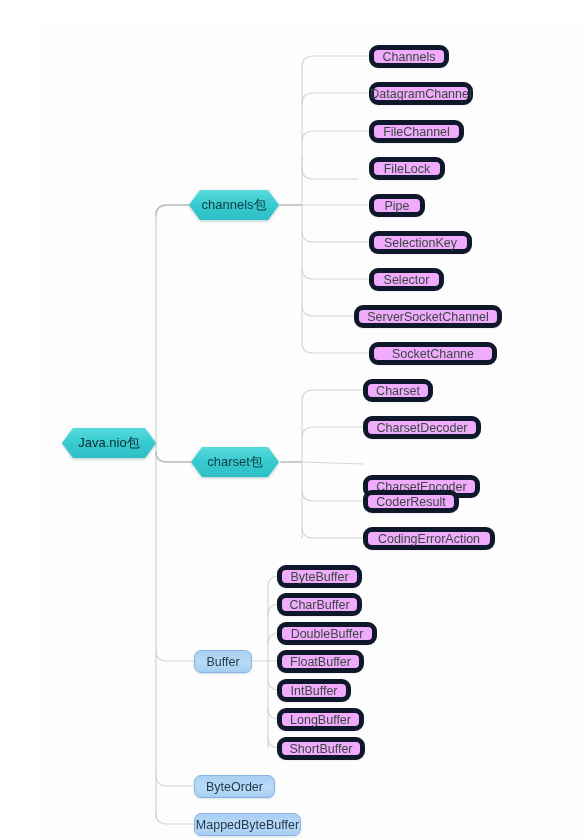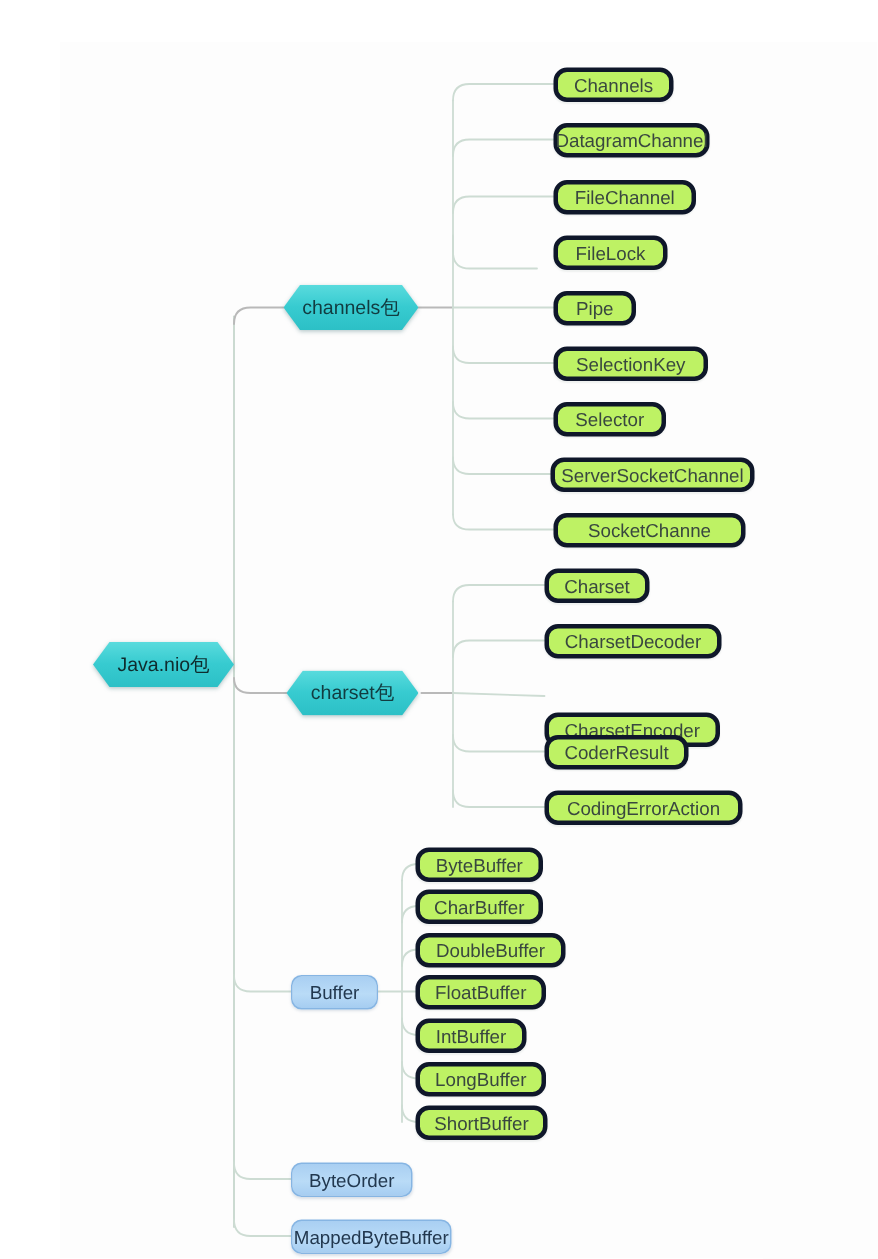--- a/index.html
+++ b/index.html
@@ -36,22 +36,22 @@
   .node {
     position: absolute;
     box-sizing: border-box;
     display: flex;
     align-items: center;
     justify-content: center;
     white-space: nowrap;
   }
   
   .leaf {
-    background: #bef264;
-    border: 3px solid #0f172a;
+    background: #f0abfc;
+    border: 5px solid #0f172a;
     border-radius: 9px;
     color: #39473f;
     font-size: 12.5px;
     height: 23px;
     padding: 0 23px;
     box-shadow: 0 1px 1px rgba(120,140,130,0.10);
   }
   
   .blue {
     background: linear-gradient(180deg, #a9cff2 0%, #b9dbf7 55%, #a6cdf1 100%);
@@ -165,21 +165,21 @@
 
   <div class="node blue" style="left:194px; top:813px; width:107px;">MappedByteBuffer</div>
 
   <div class="node leaf" style="left:369px; top:45px; width:80px;">Channels</div>
   <div class="node leaf" style="left:369px; top:82px; width:104px;">DatagramChannel</div>
   <div class="node leaf" style="left:369px; top:120px; width:95px;">FileChannel</div>
   <div class="node leaf" style="left:369px; top:157px; width:76px;">FileLock</div>
   <div class="node leaf" style="left:369px; top:194px; width:55px;">Pipe</div>
   <div class="node leaf" style="left:369px; top:231px; width:103px;">SelectionKey</div>
   <div class="node leaf" style="left:369px; top:268px; width:75px;">Selector</div>
-  <div class="node leaf" style="left:367px; top:305px; width:136px;">ServerSocketChannel</div>
+  <div class="node leaf" style="left:354px; top:305px; width:148px;">ServerSocketChannel</div>
   <div class="node leaf" style="left:369px; top:342px; width:128px;">SocketChanne</div>
 
   <div class="node leaf" style="left:363px; top:379px; width:70px;">Charset</div>
   <div class="node leaf" style="left:363px; top:416px; width:118px;">CharsetDecoder</div>
   <div class="node leaf" style="left:363px; top:453px; width:117px;margin-top:22px;">CharsetEncoder</div>
   <div class="node leaf" style="left:363px; top:490px; width:96px;">CoderResult</div>
   <div class="node leaf" style="left:363px; top:527px; width:132px;">CodingErrorAction</div>
 
   <div class="node leaf" style="left:277px; top:565px; width:85px;">ByteBuffer</div>
   <div class="node leaf" style="left:277px; top:593px; width:85px;">CharBuffer</div>

